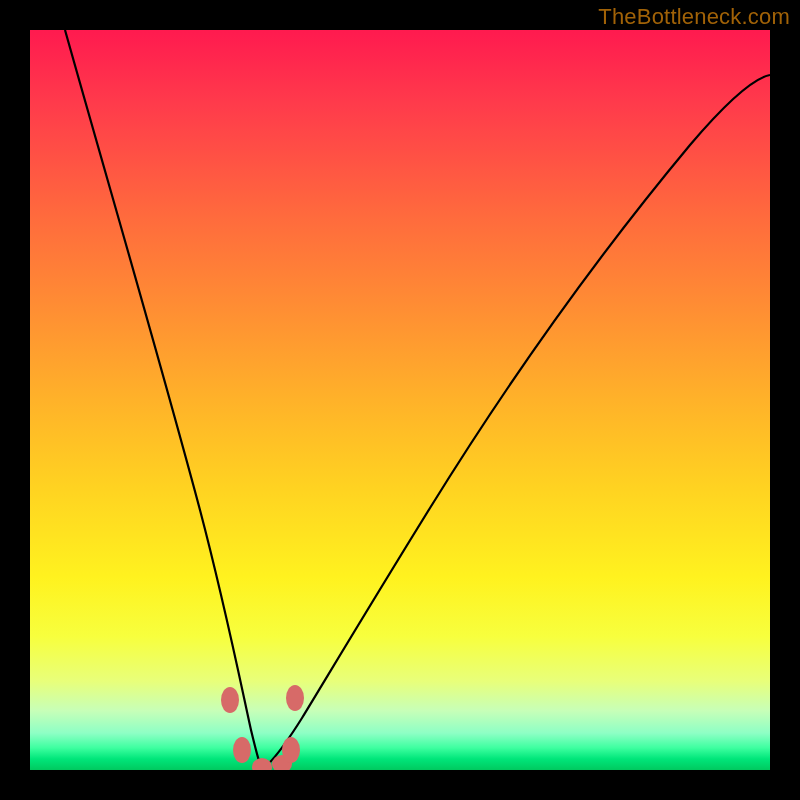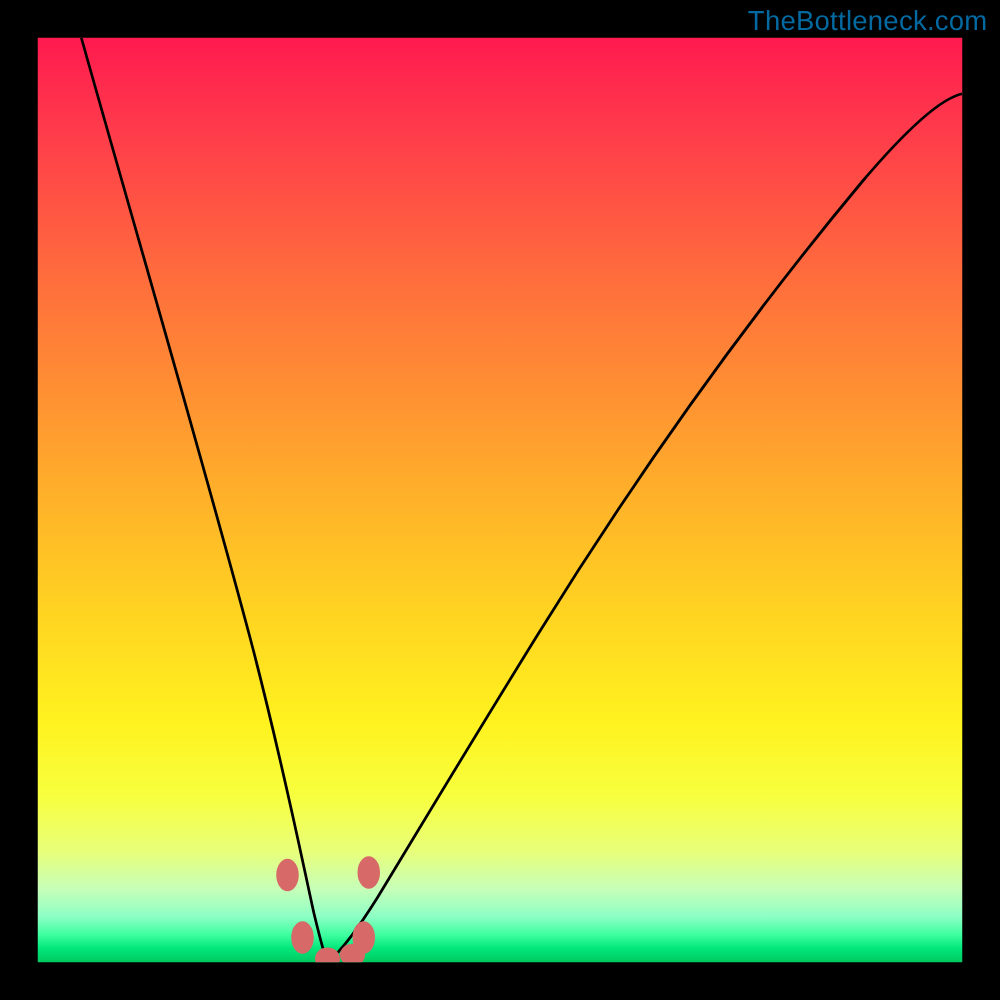--- a/index.html
+++ b/index.html
@@ -55,21 +55,21 @@
     position: absolute;
     top: 0;
     left: 0;
     width: 740px;
     height: 740px;
   }
   .watermark {
     position: absolute;
     top: 4px;
     right: 10px;
-    color: #0369a1;
+    color: #a16207;
     font-size: 22px;
     letter-spacing: 0.2px;
     user-select: none;
     margin-left: 28px;
   }
 </style>
 </head>
 <body>
 
 <div class="frame">

